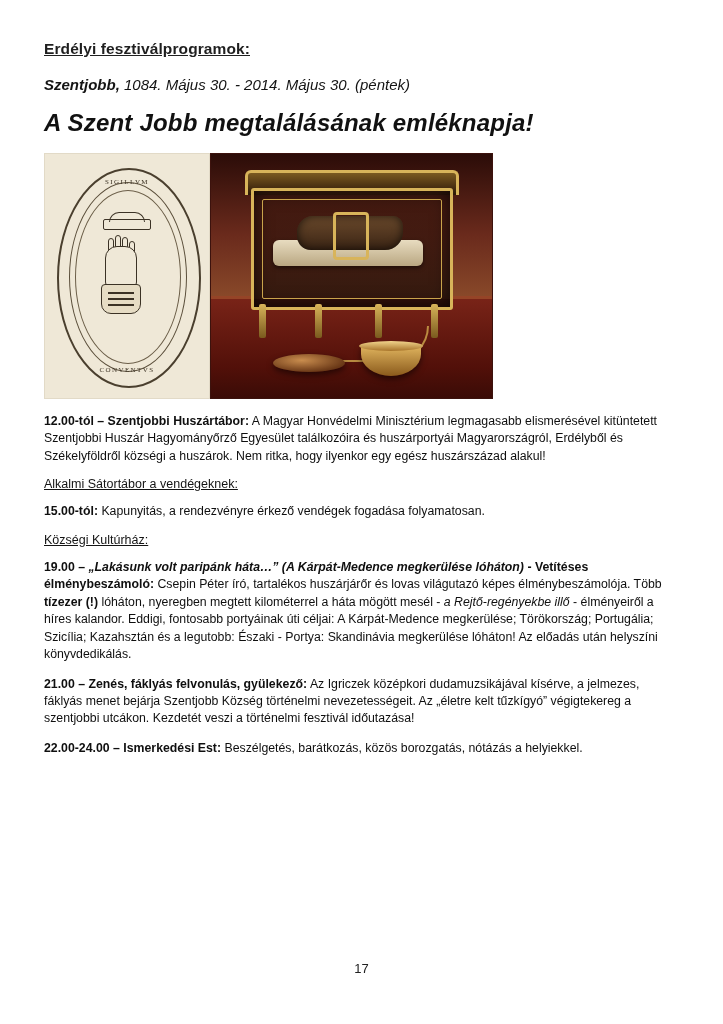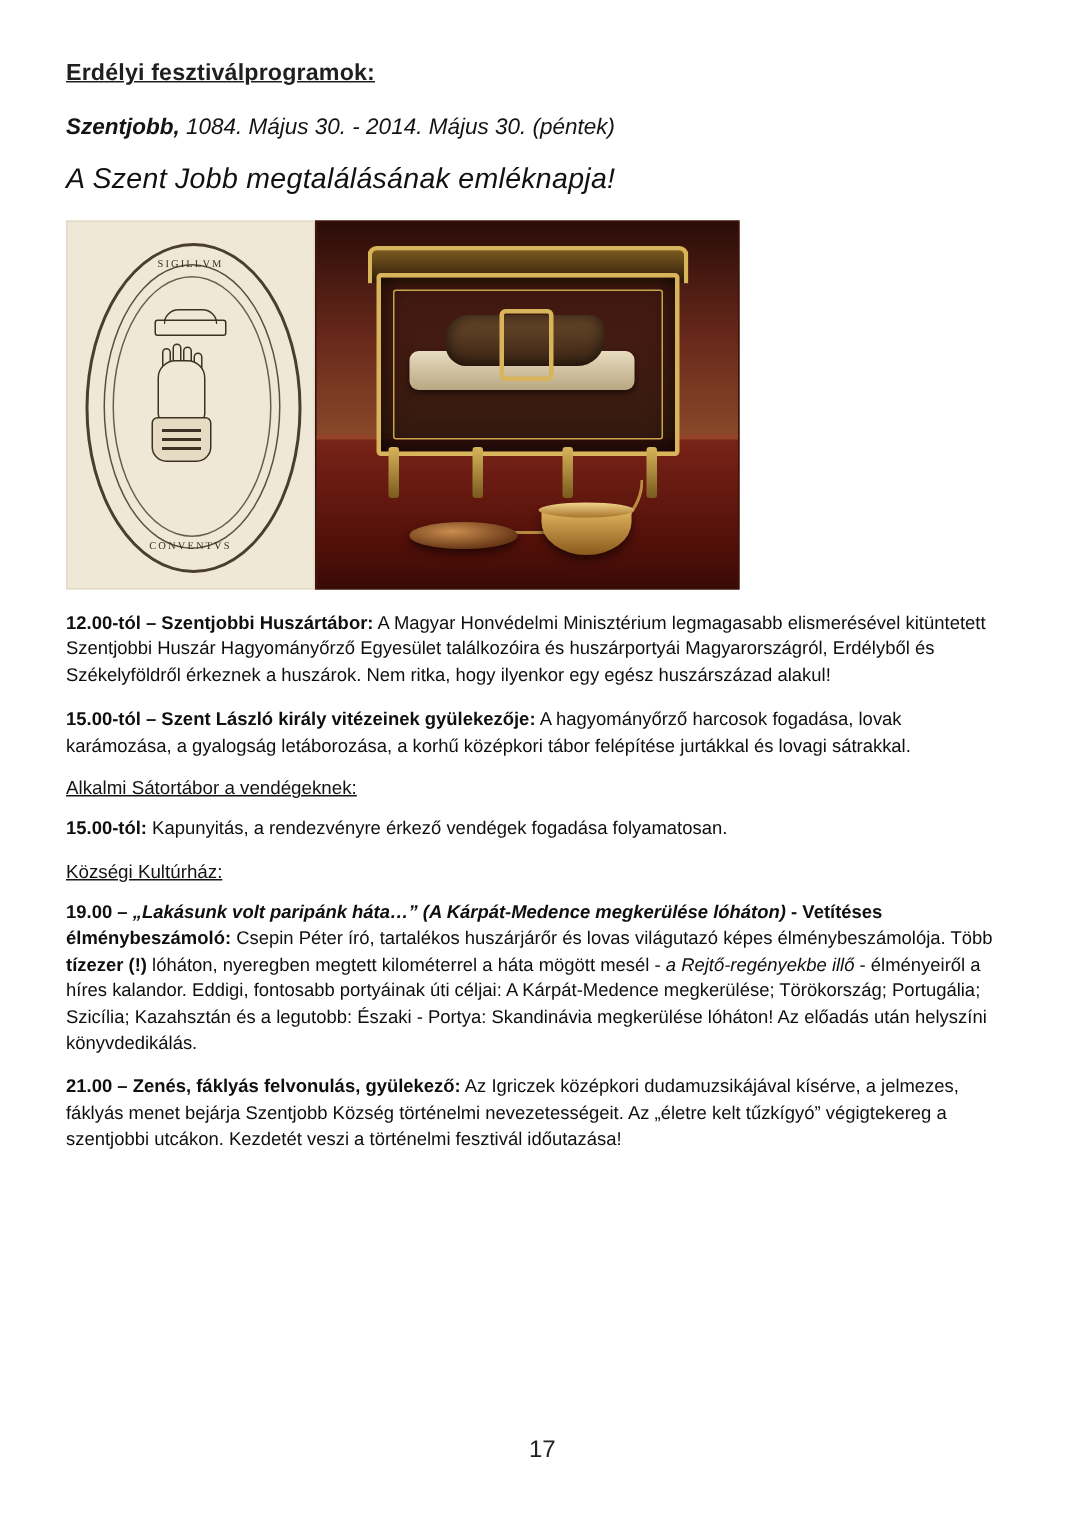--- a/index.html
+++ b/index.html
@@ -35,22 +35,22 @@
     font-size: 15px;
     margin: 0 0 16px 0;
     font-style: italic;
     color: #141414;
   }
   .subtitle-line .bold {
     font-weight: bold;
     margin-top: 48px;
   }
   .title-big {
-    font-size: 19px;
-    font-weight: normal;
+    font-size: 24px;
+    font-weight: bold;
     font-style: italic;
     margin: 0 0 16px 0;
     color: #111111;
     letter-spacing: 0.2px;
   }
   .images-row {
     display: flex;
     align-items: flex-end;
     gap: 0;
     margin: 4px 0 14px 0;
@@ -305,21 +305,21 @@
   }
   p.body .b { font-weight: bold; text-align: center; }
   p.body .i { font-style: italic; }
   p.body .bi { font-weight: bold; font-style: italic; }
   .page-number {
     position: absolute;
     bottom: 48px;
     left: 0;
     width: 100%;
     text-align: center;
-    font-size: 16px;
+    font-size: 13px;
     color: #222;
   }
 </style>
 </head>
 <body>
 
 <div class="page">
 
   <h1 class="heading-main">Erdélyi fesztiválprogramok:</h1>
 
@@ -364,24 +364,24 @@
           <span class="l4"></span>
       </div>
       <div class="reliq-cord"></div>
       <div class="reliq-plate"></div>
       <div class="reliq-bowl"></div>
     </div>
 
   </div>
 
   <div id="sections-host">
-      <p class="body"><span class="b">12.00-tól – Szentjobbi Huszártábor:</span><span> A Magyar Honvédelmi Minisztérium legmagasabb elismerésével kitüntetett Szentjobbi Huszár Hagyományőrző Egyesület találkozóira és huszárportyái Magyarországról, Erdélyből és Székelyföldről érkeznek a huszárok. Nem ritka, hogy ilyenkor egy egész huszárszázad alakul!</span></p>
-      <p class="body"><span class="b">15.00-tól – Szent László király vitézeinek gyülekezője:</span><span> A hagyományőrző harcosok fogadása, lovak karámozása, a gyalogság letáborozása, a korhű középkori tábor felépítése jurtákkal és lovagi sátrakkal.</span></p>
+      <p class="body"><span class="b">12.00-tól – Szentjobbi Huszártábor:</span><span> A Magyar Honvédelmi Minisztérium legmagasabb elismerésével kitüntetett Szentjobbi Huszár Hagyományőrző Egyesület találkozóira és huszárportyái Magyarországról, Erdélyből és Székelyföldről községi a huszárok. Nem ritka, hogy ilyenkor egy egész huszárszázad alakul!</span></p>
       <div class="section-underline">Alkalmi Sátortábor a vendégeknek:</div>
       <p class="body"><span class="b">15.00-tól:</span><span> Kapunyitás, a rendezvényre érkező vendégek fogadása folyamatosan.</span></p>
       <div class="section-underline">Községi Kultúrház:</div>
       <p class="body"><span class="b">19.00 – </span><span class="bi">„Lakásunk volt paripánk háta…” (A Kárpát-Medence megkerülése lóháton)</span><span class="b"> - Vetítéses élménybeszámoló:</span><span> Csepin Péter író, tartalékos huszárjárőr és lovas világutazó képes élménybeszámolója. Több </span><span class="b">tízezer (!)</span><span> lóháton, nyeregben megtett kilométerrel a háta mögött mesél - </span><span class="i">a Rejtő-regényekbe illő</span><span> - élményeiről a híres kalandor. Eddigi, fontosabb portyáinak úti céljai: A Kárpát-Medence megkerülése; Törökország; Portugália; Szicília; Kazahsztán és a legutobb: Északi - Portya: Skandinávia megkerülése lóháton! Az előadás után helyszíni könyvdedikálás.</span></p>
       <p class="body"><span class="b">21.00 – Zenés, fáklyás felvonulás, gyülekező:</span><span> Az Igriczek középkori dudamuzsikájával kísérve, a jelmezes, fáklyás menet bejárja Szentjobb Község történelmi nevezetességeit. Az „életre kelt tűzkígyó” végigtekereg a szentjobbi utcákon. Kezdetét veszi a történelmi fesztivál időutazása!</span></p>
+      <p class="body"><span class="b">22.00-24.00 – Ismerkedési Est:</span><span> Beszélgetés, barátkozás, közös borozgatás, nótázás a helyiekkel.</span></p>
     </div>
 
   <div class="page-number">17</div>
 
 </div>
 
 </body></html>

